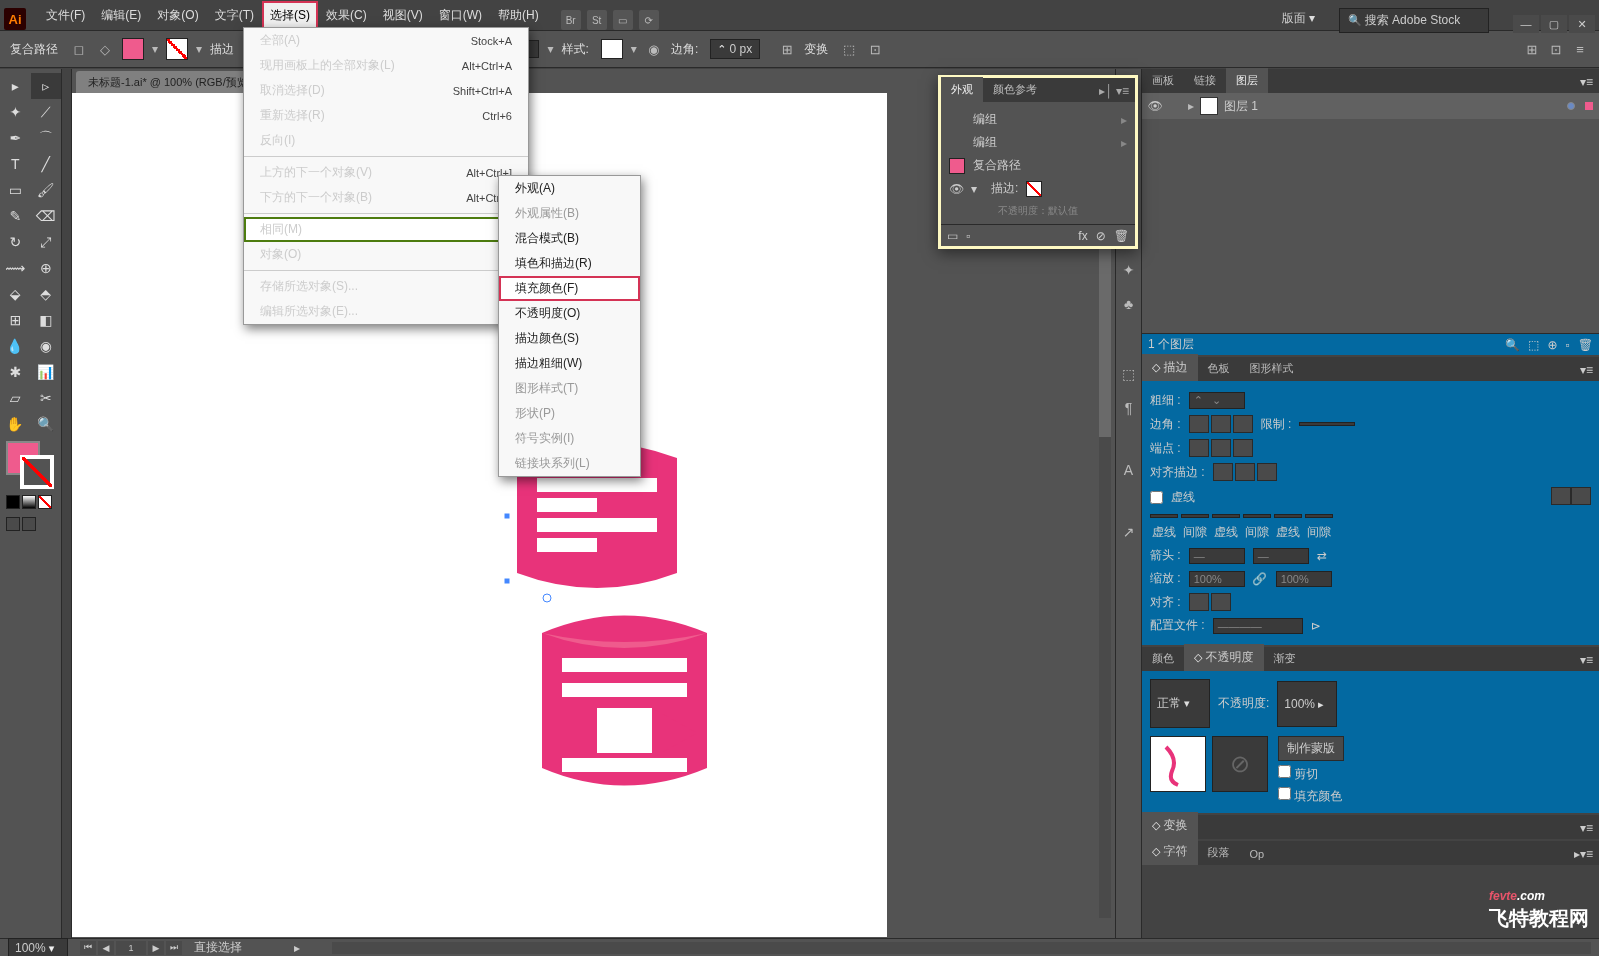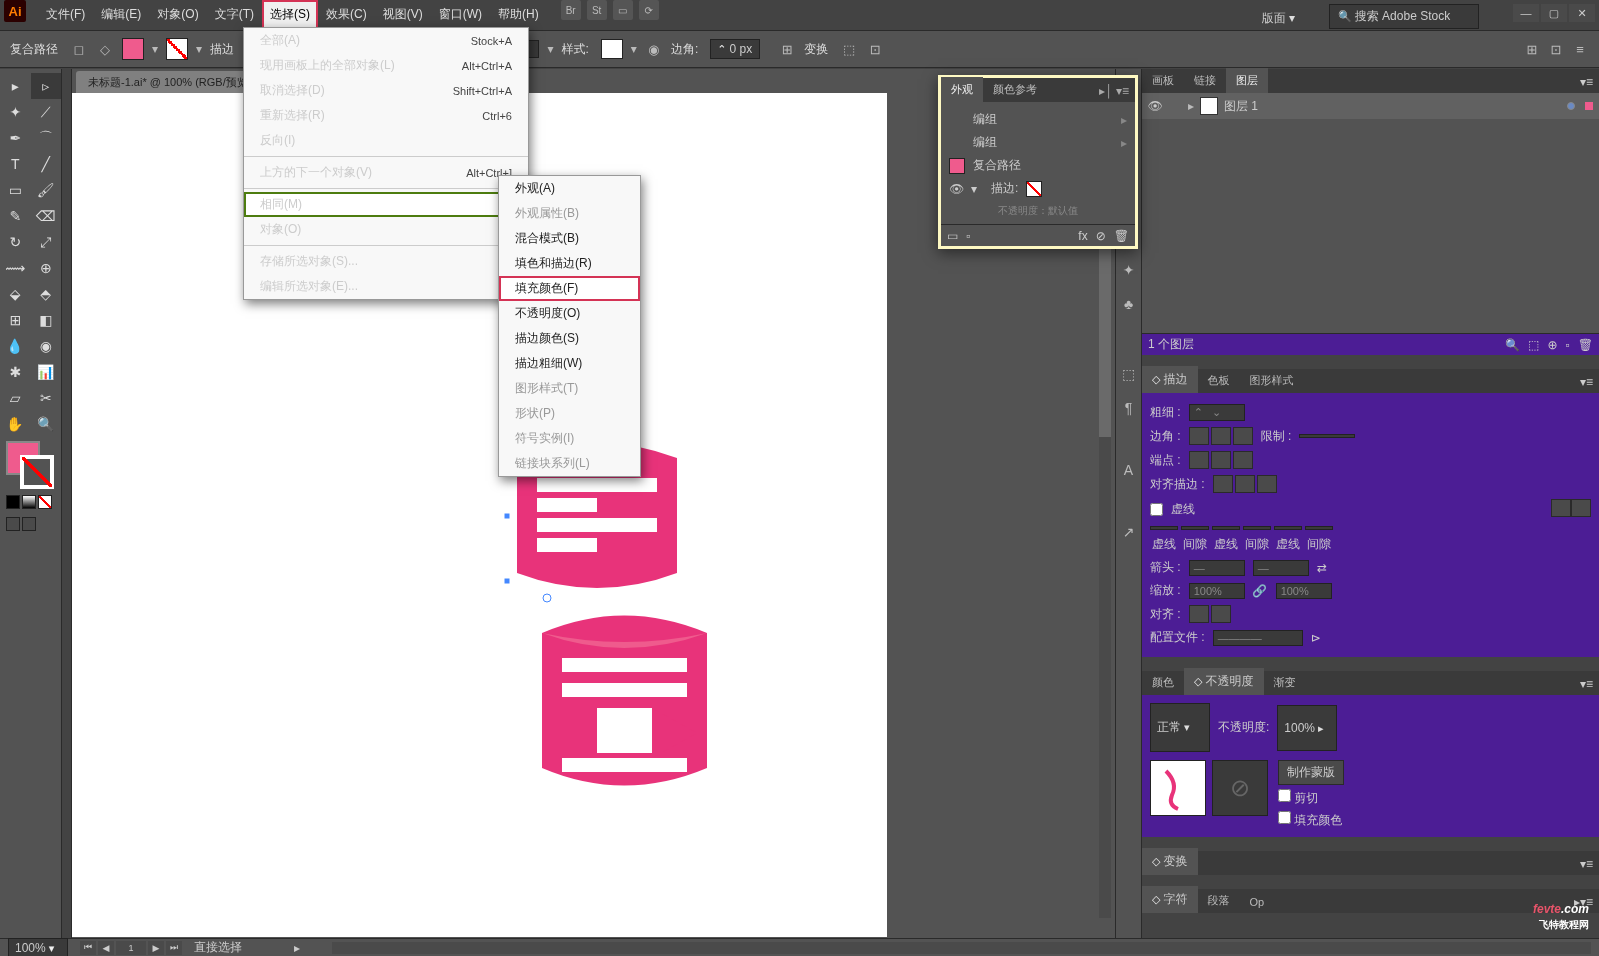--- a/index.html
+++ b/index.html
@@ -1,17 +1,17 @@
 <!DOCTYPE html>
 <html><head>
 <meta charset="utf-8">
 <style>
 *{margin:0;padding:0;box-sizing:border-box;font-family:"Microsoft YaHei",Arial,sans-serif;font-size:12px;color:#ccc;user-select:none}
 body{background:#434343;overflow:hidden;width:1599px;height:956px;position:relative}
-.titlebar{height:30px;background:#434343;display:flex;align-items:flex-start;padding:0 4px}
+.titlebar{height:30px;background:#434343;display:flex;align-items:flex-end;padding:0 4px}
 .ai-logo{width:22px;height:22px;background:#2b0000;color:#ff7c00;display:flex;align-items:center;justify-content:center;font-weight:bold;font-size:13px;border-radius:2px;margin-right:12px}
 .menubar{display:flex;gap:0}
 .menu-item{padding:6px 8px;color:#ddd;cursor:pointer}
 .menu-item.active{background:#f0f0f0;color:#000;border:2px solid #d43355;padding:4px 6px}
 .tb-ico{width:20px;height:20px;background:#555;display:flex;align-items:center;justify-content:center;font-size:10px;color:#bbb;border-radius:2px}
 .dropdown{background:#f8f8f8;border:1px solid #999;box-shadow:2px 4px 10px rgba(0,0,0,.5);position:absolute;z-index:100}
 .dd-main{left:243px;top:27px;width:286px}
 .dd-item{padding:4px 16px;color:#222;display:flex;justify-content:space-between;align-items:center;position:relative}
 .dd-item.hl{background:#fff;border:2px solid #4d7c0f;padding:2px 14px}
 .dd-item.disabled{color:#999}
@@ -38,21 +38,21 @@
 .fs-stroke:after{content:"";position:absolute;left:-2px;top:-2px;right:-2px;bottom:-2px;background:linear-gradient(45deg,transparent 46%,red 46%,red 54%,transparent 54%)}
 .mini-swatches{display:flex;gap:2px;padding:2px 6px}
 .mini-sw{width:14px;height:14px;border:1px solid #222}
 .canvas-wrap{flex:1;background:#535353;position:relative;overflow:hidden}
 .artboard{background:#fff;position:absolute;left:0;top:0;width:815px;height:844px}
 .cyl{position:absolute}
 .right-dock{width:26px;background:#535353;border-left:1px solid #2a2a2a;display:flex;flex-direction:column;gap:16px;padding-top:20px;align-items:center}
 .dock-ico{width:18px;height:18px;color:#bbb;display:flex;align-items:center;justify-content:center;font-size:14px}
 .panels{width:458px;background:#434343;border-left:1px solid #2a2a2a;display:flex}
 .panel-col2{flex:1}
-.panel{background:#4c1d95;margin-bottom:14px}
+.panel{background:#0369a1;margin-bottom:2px}
 .panel-tabs{display:flex;background:#3a3a3a;height:24px;align-items:flex-end}
 .ptab{padding:5px 10px;color:#bbb;font-size:11px;cursor:pointer}
 .ptab.active{background:#535353;color:#eee}
 .panel-body{padding:6px 8px;font-size:11px;color:#ccc}
 .appr-row{display:flex;align-items:center;gap:8px;padding:3px 0}
 .appr-sw{width:16px;height:16px;background:#ef5b8d;border:1px solid #222}
 .appr-sw.none{background:#fff;position:relative}
 .appr-sw.none:after{content:"";position:absolute;inset:0;background:linear-gradient(45deg,transparent 44%,red 44%,red 56%,transparent 56%)}
 .layer-row{display:flex;align-items:center;background:#616161;padding:4px 6px;gap:6px}
 .layer-vis{width:14px;height:14px;display:flex;align-items:center;justify-content:center}
@@ -72,22 +72,22 @@
 .tp-thumb.mask{background:#3a3a3a;color:#666;font-size:24px}
 .search-box{background:#3a3a3a;border:1px solid #222;padding:3px 8px;color:#888;font-size:11px;width:150px}
 .win-btns{display:flex;gap:2px;margin-left:8px}
 .win-btn{width:26px;height:18px;background:#4a4a4a;display:flex;align-items:center;justify-content:center;font-size:11px}
 .statusbar{position:absolute;left:0;bottom:0;right:0;height:18px;background:#535353;border-top:1px solid #2a2a2a;display:flex;align-items:center;padding:0 8px;gap:12px;font-size:11px;color:#ccc}
 .sb-nav{display:flex;gap:2px}
 .sb-btn{width:16px;height:14px;background:#4a4a4a;display:flex;align-items:center;justify-content:center;font-size:9px}
 .watermark{position:absolute;right:10px;bottom:24px;font-size:20px;font-weight:bold;font-style:italic}
 .watermark .f{color:#e8546a}
 .watermark .rest{color:#fff}
-.watermark .sub{font-size:10px;color:#fff;display:block;text-align:right;font-style:normal}
-.top-right-bar{position:absolute;right:4px;top:4px;display:flex;align-items:flex-start;gap:26px}
+.watermark .sub{font-size:20px;color:#fff;display:block;text-align:right;font-style:normal}
+.top-right-bar{position:absolute;right:4px;top:4px;display:flex;align-items:flex-end;gap:16px}
 .float-panel{position:absolute;background:#535353;border:3px solid #fef9c3;box-shadow:0 4px 14px rgba(0,0,0,.5)}
 </style>
 </head>
 <body>
 
 <div class="titlebar">
   <div class="ai-logo">Ai</div>
   <div class="menubar">
     <div class="menu-item">文件(F)</div>
     <div class="menu-item">编辑(E)</div>
@@ -169,20 +169,24 @@
       <span class="dd-sc">Ctrl+6</span>
     </div>
   <div class="dd-item">
       <span>反向(I)</span>
     </div>
   <div class="dd-sep"></div>
   <div class="dd-item">
       <span>上方的下一个对象(V)</span>
       <span class="dd-sc">Alt+Ctrl+]</span>
     </div>
+  <div class="dd-item">
+      <span>下方的下一个对象(B)</span>
+      <span class="dd-sc">Alt+Ctrl+[</span>
+    </div>
   <div class="dd-sep"></div>
   <div class="dd-item hl">
       <span>相同(M)</span>
       <span class="dd-arrow">▸</span>
     </div>
   <div class="dd-item">
       <span>对象(O)</span>
       <span class="dd-arrow">▸</span>
     </div>
   <div class="dd-sep"></div>

